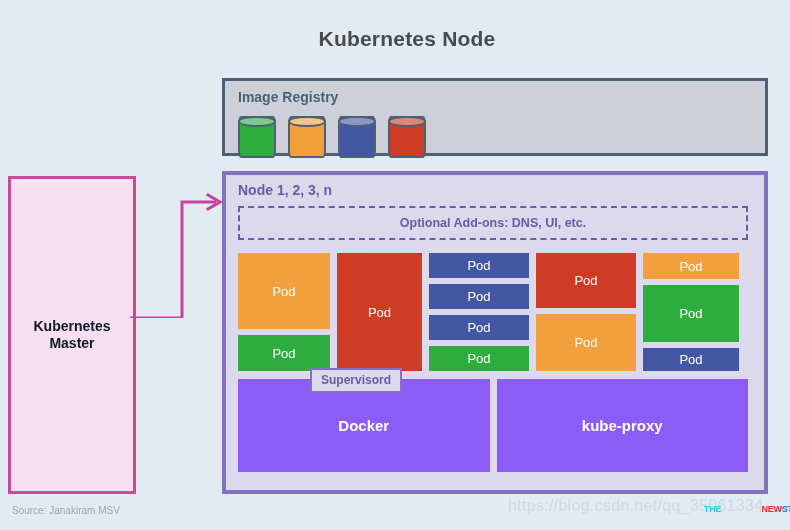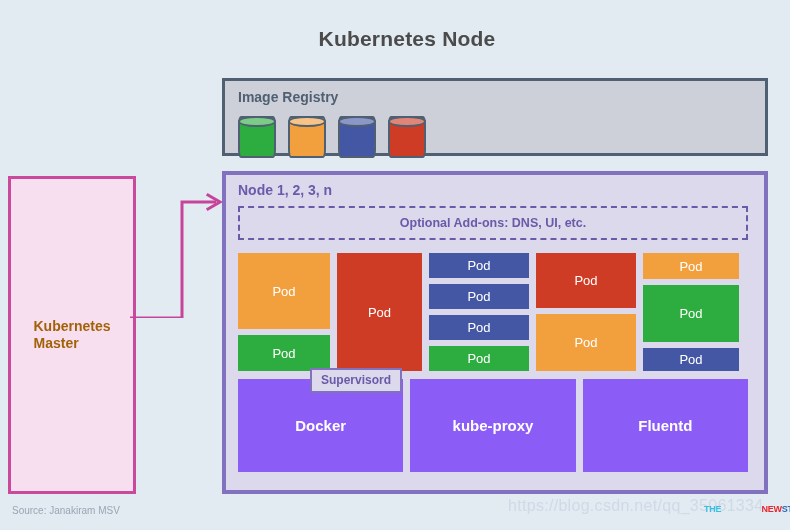--- a/index.html
+++ b/index.html
@@ -48,22 +48,22 @@
   .cyl.blue{background:#4457a5;}
   .cyl.red{background:#cf3c25;}
 
   
   .master{
     position:absolute;left:8px;top:176px;width:128px;height:318px;
     background:#f8dff0;border:3px solid #c94a9c;box-sizing:border-box;
     display:flex;align-items:center;justify-content:center;
   }
   .master-label{
-    font-size:14px;font-weight:bold;color:#a16207;
-    text-align:left;line-height:17px;
+    font-size:14px;font-weight:bold;color:#0f172a;
+    text-align:center;line-height:17px;
   }
   .connector{position:absolute;left:130px;top:188px;width:96px;height:130px;}
 
   
   .node{
     position:absolute;left:222px;top:171px;width:546px;height:323px;
     background:#dcd9ed;border:4px solid #8271be;box-sizing:border-box;
   }
   .node-label{
     position:absolute;left:12px;top:7px;
@@ -196,21 +196,20 @@
         <div class="pod green" style="height:57px">Pod</div>
         <div class="pod blue" style="height:23px">Pod</div>
       </div>
     </div>
 
     <div class="supervisord">Supervisord</div>
 
     <div class="services">
       <div class="service">Docker</div>
       <div class="service">kube-proxy</div>
-      <div class="service">Fluentd</div>
     </div>
   </div>
 
   <div class="source">Source: Janakiram MSV</div>
   <div class="watermark">https://blog.csdn.net/qq_35061334</div>
   <div class="tns-logo">
     <span class="tns-the">THE</span><span class="tns-new">NEW</span><span class="tns-stack">STACK</span>
   </div>
 
 </div>

